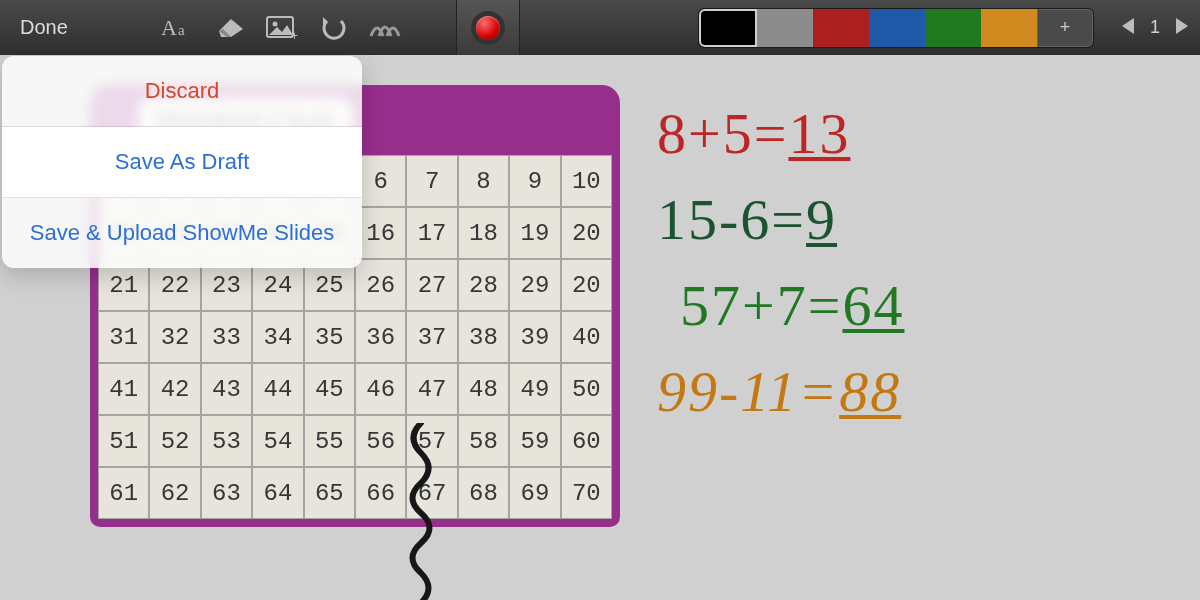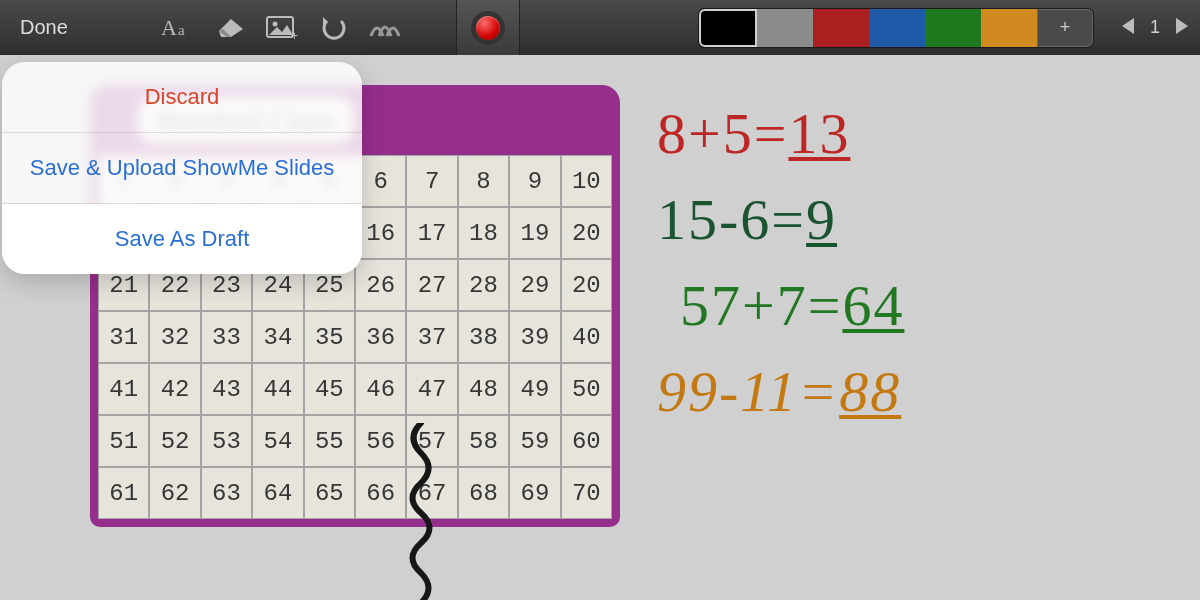--- a/index.html
+++ b/index.html
@@ -42,21 +42,21 @@
     
     .equations { position: absolute; top: 50px; left: 657px; right: 30px; display: flex; flex-direction: column; gap: 28px; font-family: "Comic Sans MS", "Segoe Script", cursive; font-size: 58px; line-height: 1; font-weight: 500; letter-spacing: 2px; }
     .eq .lhs { }
     .eq .ans { text-decoration: underline; text-underline-offset: 4px; text-decoration-thickness: 4px; }
     .eq.red   { color: #c62020; }
     .eq.blue  { color: #14532d; }
     .eq.green { color: #1d7a1d; margin-left: 23px; }
     .eq.orange{ color: #cc7a0a; font-style: italic; }
 
     
-    .popover { position: absolute; top: 62px; left: 2px; width: 360px; background: rgba(255,255,255,0.82); backdrop-filter: blur(6px); border-radius: 23px; box-shadow: 0 8px 24px rgba(0,0,0,.18); z-index: 10; overflow: hidden; }
+    .popover { position: absolute; top: 56px; left: 2px; width: 360px; background: rgba(255,255,255,0.82); backdrop-filter: blur(6px); border-radius: 12px; box-shadow: 0 8px 24px rgba(0,0,0,.18); z-index: 10; overflow: hidden; }
     .popover .item { text-align: center; font-size: 22px; padding: 22px 10px; border-bottom: 1px solid rgba(0,0,0,.12); cursor: pointer; }
     .popover .item:last-child { border-bottom: none; }
     .popover .discard { color: #d9452b; }
     .popover .upload  { color: #2a6fd6; }
     .popover .draft   { color: #2a6fd6; background: #fff; }
 
     
     .dim { position:absolute; inset:0; background:rgba(100,100,100,.08); pointer-events:none; z-index:1; }
   </style>
 </head>
@@ -220,15 +220,15 @@
       <div class="eq blue"><span class="lhs">15-6=</span><span class="ans">9</span></div>
       <div class="eq green"><span class="lhs">57+7=</span><span class="ans">64</span></div>
       <div class="eq orange"><span class="lhs">99-11=</span><span class="ans">88</span></div>
     </div>
 
   <div class="dim"></div>
 </div>
 
 <div class="popover">
   <div class="item discard">Discard</div>
+  <div class="item draft">Save As Draft</div>
   <div class="item upload">Save &amp; Upload ShowMe Slides</div>
-  <div class="item draft">Save As Draft</div>
 </div>
 
 </body></html>

